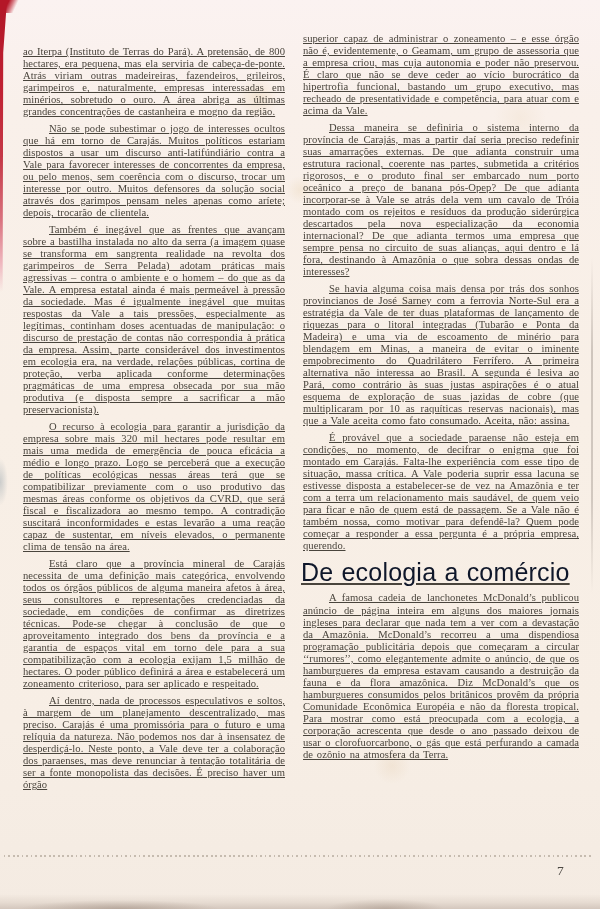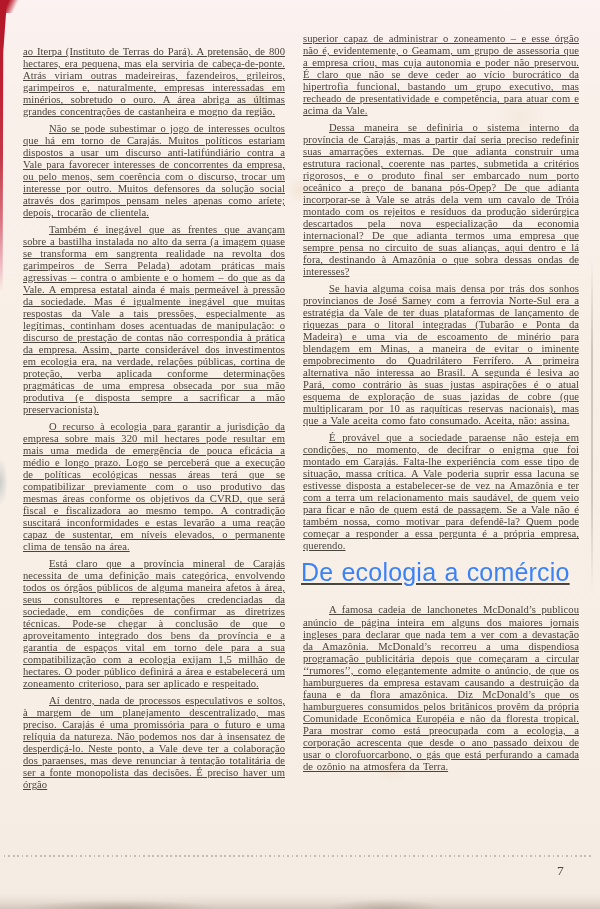--- a/index.html
+++ b/index.html
@@ -50,23 +50,23 @@
   .col{
     position:absolute;text-align:justify;color:#49443c;
     font-size:10.6px;line-height:12.05px;word-spacing:1px;letter-spacing:0.05px;text-decoration:underline;
   }
   .col-left{left:23px;top:46px;width:262px;}
   .col-right{left:303px;top:33px;width:276px;}
   .col p{margin:0 0 4.5px 0;text-indent:26px;}
   .col p.first{text-indent:0;}
   .section-heading{
     font-family:"Liberation Sans","DejaVu Sans",sans-serif;
-    font-size:25px;font-weight:400;color:#3b82f6;
+    font-size:25px;font-weight:400;color:#0f172a;
     letter-spacing:0.2px;word-spacing:1px;line-height:1.08;
-    margin:7px 0 18px -2px;text-align:left;
+    margin:7px 0 6px -2px;text-align:left;
   }
   .page-number{
     position:absolute;left:557px;top:863px;
     font-size:13.5px;color:#4b4742;
   }
 </style>
 </head>
 <body>
 
 <div class="red-strip"></div>

